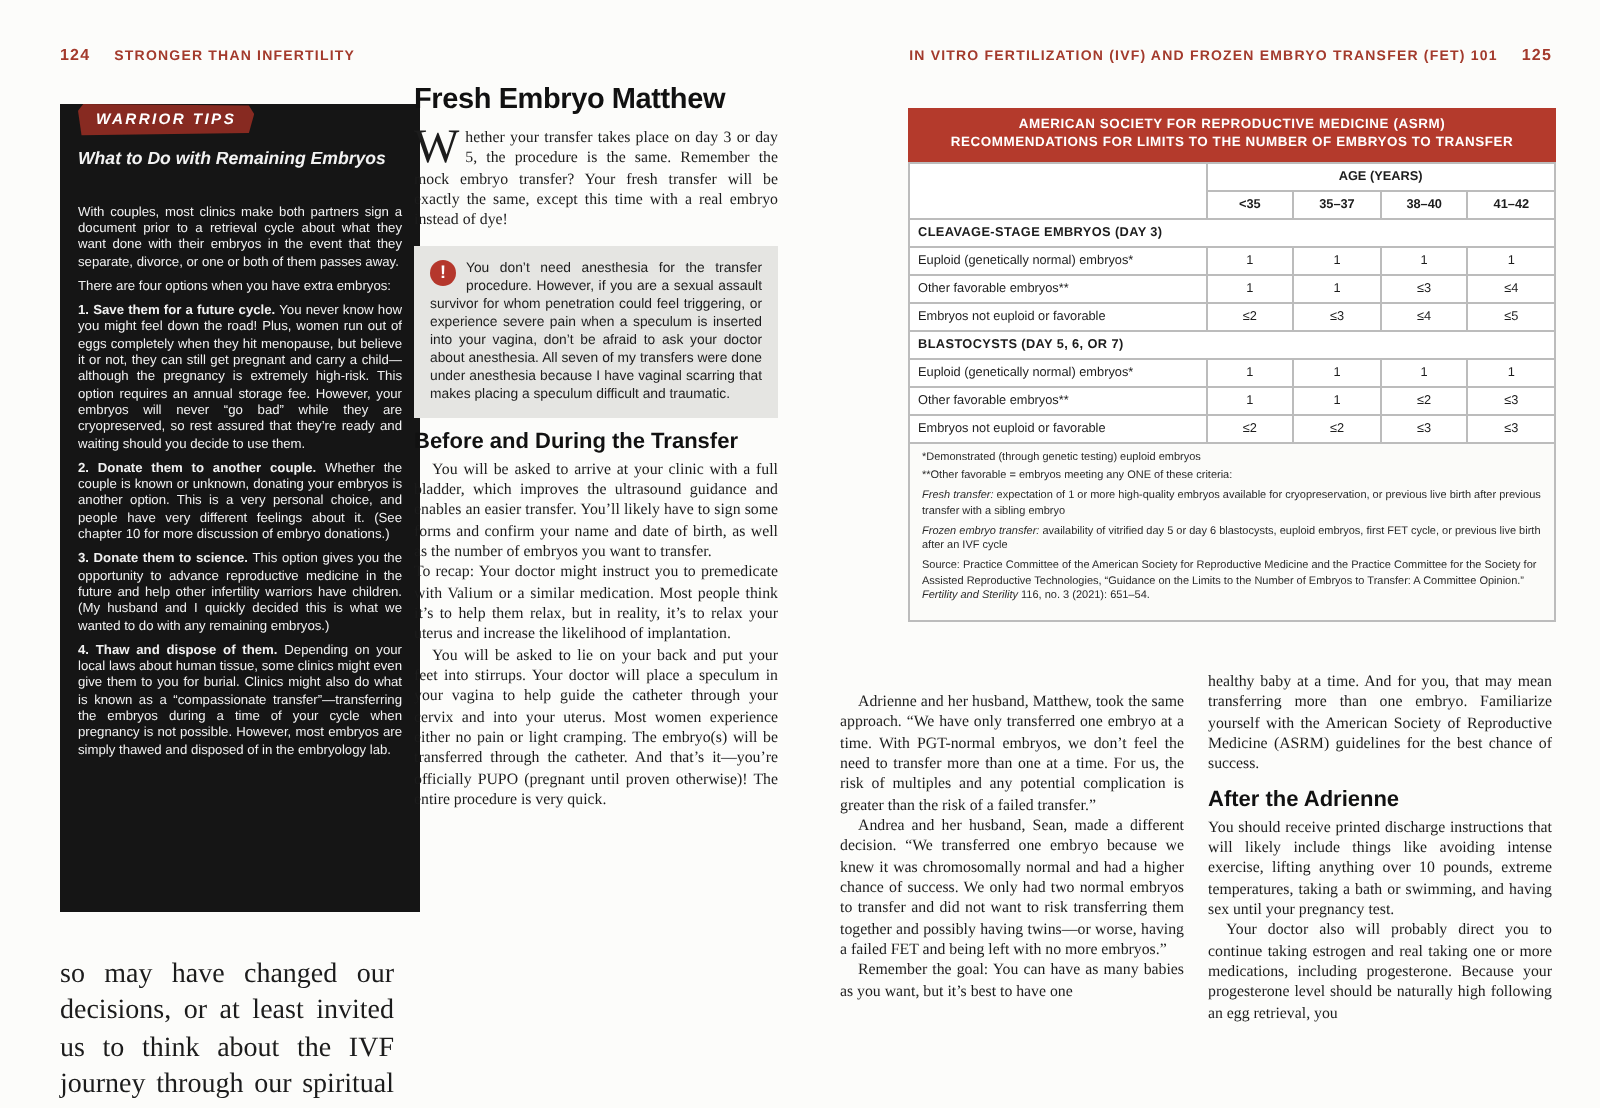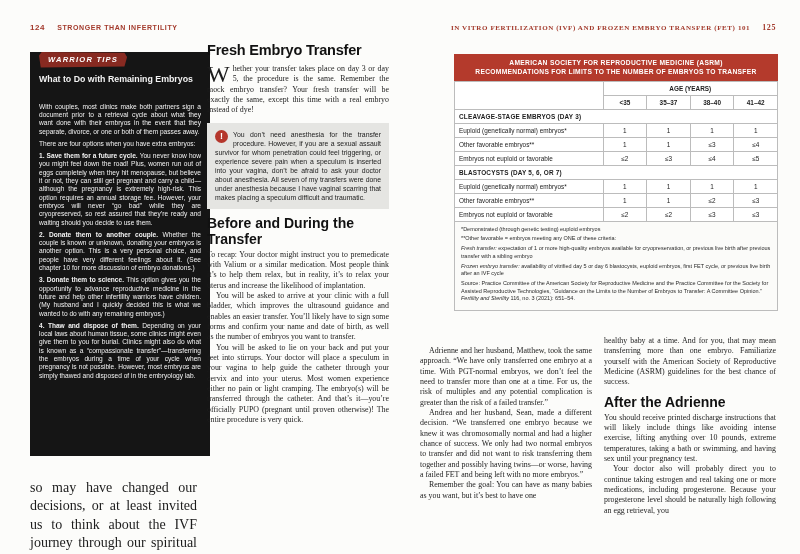--- a/index.html
+++ b/index.html
@@ -6,41 +6,41 @@
   html,body { background:#ffffff; }
   .spread {
     position:relative; width:800px; height:554px;
     background:#fcfcfa; overflow:hidden;
     outline:1px solid #dcdcdc;
     font-family:"Liberation Serif", serif; color:#1c1c1c;
   }
 
   
   .hdr {
-    position:absolute; top:23px; display:flex; align-items:center; gap:12px;
+    position:absolute; top:23px; display:flex; align-items:flex-end; gap:12px;
     font-family:"Liberation Sans", sans-serif; font-weight:bold;
     font-size:7px; letter-spacing:.6px; color:#a33a2c;
   }
   .hdr-left { left:30px; }
-  .hdr-right { right:24px;font-family:Liberation Serif, serif; }
+  .hdr-right { right:24px; }
   .pagenum { font-size:8px; }
 
   
   .warrior {
     position:absolute; left:30px; top:52px; width:180px; height:404px;
     background:#151515; color:#f2f2f2; padding:0 9px 6px;
     font-family:"Liberation Sans", sans-serif; font-size:6.6px; line-height:1.26;
   }
   .wtag {
     display:inline-block; background:#872a21; color:#fff;
     font-weight:bold; font-style:italic; font-size:7.6px; letter-spacing:1.2px;
     padding:3px 9px; margin:0 0 6px 0;
     clip-path:polygon(0% 22%, 3% 0%, 97% 5%, 100% 32%, 97% 93%, 2% 100%);
   }
-  .wtitle { font-weight:bold; font-size:8.8px; margin-bottom:19px; line-height:1.15; }
+  .wtitle { font-style:italic; font-weight:bold; font-size:8.8px; margin-bottom:19px; line-height:1.15; }
   .warrior p { text-align:justify; margin-bottom:4px; }
   .warrior .lead { font-weight:bold; }
 
   
   .bottomleft {
     position:absolute; left:30px; top:479px; width:167px;
     font-size:14px; line-height:1.32; text-align:justify;
   }
 
   
@@ -58,21 +58,21 @@
     text-align:justify;
   }
   .callout-icon {
     float:left; width:13px; height:13px; border-radius:50%;
     background:#b5372c; color:#fff; font-weight:bold; text-align:center;
     line-height:13px; font-size:9px; margin:0 5px 1px 0;
     font-family:"Liberation Sans", sans-serif;
   }
   .subhead {
     font-family:"Liberation Sans", sans-serif; font-weight:bold;
-    font-size:14px; margin:6px 0 3px; color:#111;
+    font-size:11px; margin:6px 0 3px; color:#111;
   }
 
   
   .asrm { position:absolute; left:454px; top:54px; width:324px; font-family:"Liberation Sans", sans-serif; }
   .asrm-title {
     background:#b43a2c; color:#fff; font-weight:bold; text-align:center;
     font-size:6.7px; line-height:1.4; letter-spacing:.3px; padding:4px 6px;
   }
   .asrm table { width:100%; border-collapse:collapse; table-layout:fixed; }
   .asrm td {
@@ -119,28 +119,28 @@
       <span>Whether the couple is known or unknown, donating your embryos is another option. This is a very personal choice, and people have very different feelings about it. (See chapter 10 for more discussion of embryo donations.)</span></p>
     <p><span class="lead">3. Donate them to science.</span>
       <span>This option gives you the opportunity to advance reproductive medicine in the future and help other infertility warriors have children. (My husband and I quickly decided this is what we wanted to do with any remaining embryos.)</span></p>
     <p><span class="lead">4. Thaw and dispose of them.</span>
       <span>Depending on your local laws about human tissue, some clinics might even give them to you for burial. Clinics might also do what is known as a “compassionate transfer”—transferring the embryos during a time of your cycle when pregnancy is not possible. However, most embryos are simply thawed and disposed of in the embryology lab.</span></p>
   </div>
 
   <p class="bottomleft">so may have changed our decisions, or at least invited us to think about the IVF journey through our spiritual lens. I had been scared to do this because I didn’t want the spiritual lens to force me to change my mind.”</p>
 
   <div class="midcol">
-    <div class="mid-heading">Fresh Embryo Transfer</div>
+    <div class="mid-heading">Fresh Embryo Matthew</div>
     <p class="body-p"><span class="dropcap">W</span><span>hether your transfer takes place on day 3 or day 5, the procedure is the same. Remember the mock embryo transfer? Your fresh transfer will be exactly the same, except this time with a real embryo instead of dye!</span></p>
     <div class="callout">
       <span class="callout-icon">!</span><span>You don’t need anesthesia for the transfer procedure. However, if you are a sexual assault survivor for whom penetration could feel triggering, or experience severe pain when a speculum is inserted into your vagina, don’t be afraid to ask your doctor about anesthesia. All seven of my transfers were done under anesthesia because I have vaginal scarring that makes placing a speculum difficult and traumatic.</span>
     </div>
     <div class="subhead">Before and During the Transfer</div>
+    <p class="body-p indent">You will be asked to arrive at your clinic with a full bladder, which improves the ultrasound guidance and enables an easier transfer. You’ll likely have to sign some forms and confirm your name and date of birth, as well as the number of embryos you want to transfer.</p>
     <p class="body-p">To recap: Your doctor might instruct you to premedicate with Valium or a similar medication. Most people think it’s to help them relax, but in reality, it’s to relax your uterus and increase the likelihood of implantation.</p>
-    <p class="body-p indent">You will be asked to arrive at your clinic with a full bladder, which improves the ultrasound guidance and enables an easier transfer. You’ll likely have to sign some forms and confirm your name and date of birth, as well as the number of embryos you want to transfer.</p>
     <p class="body-p indent">You will be asked to lie on your back and put your feet into stirrups. Your doctor will place a speculum in your vagina to help guide the catheter through your cervix and into your uterus. Most women experience either no pain or light cramping. The embryo(s) will be transferred through the catheter. And that’s it—you’re officially PUPO (pregnant until proven otherwise)! The entire procedure is very quick.</p>
   </div>
 
   <div class="asrm">
     <div class="asrm-title">
       <div>AMERICAN SOCIETY FOR REPRODUCTIVE MEDICINE (ASRM)</div>
       <div>RECOMMENDATIONS FOR LIMITS TO THE NUMBER OF EMBRYOS TO TRANSFER</div>
     </div>
     <table>
       <colgroup>

